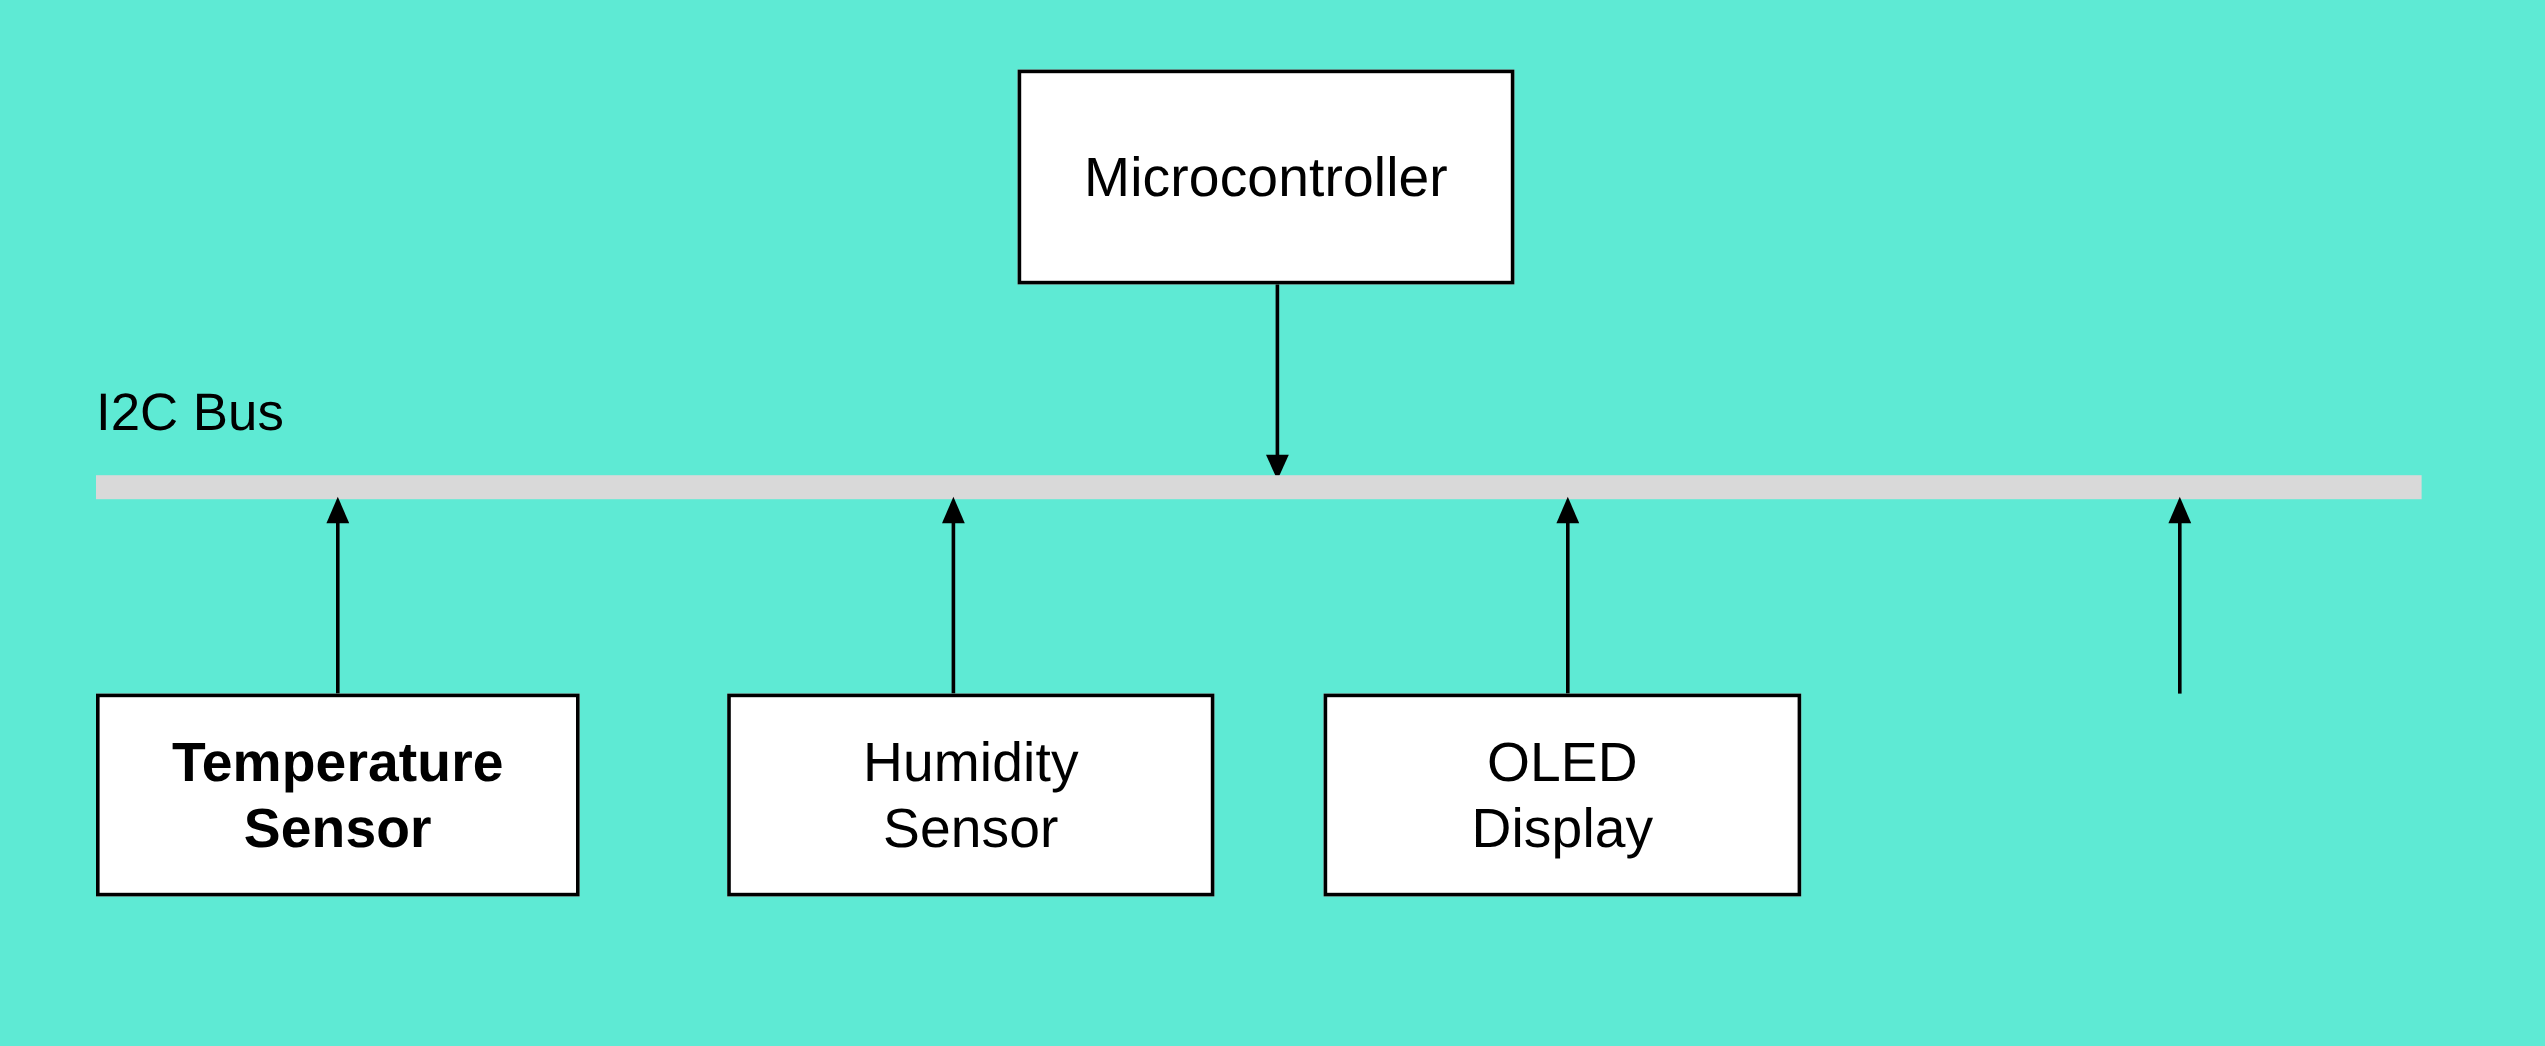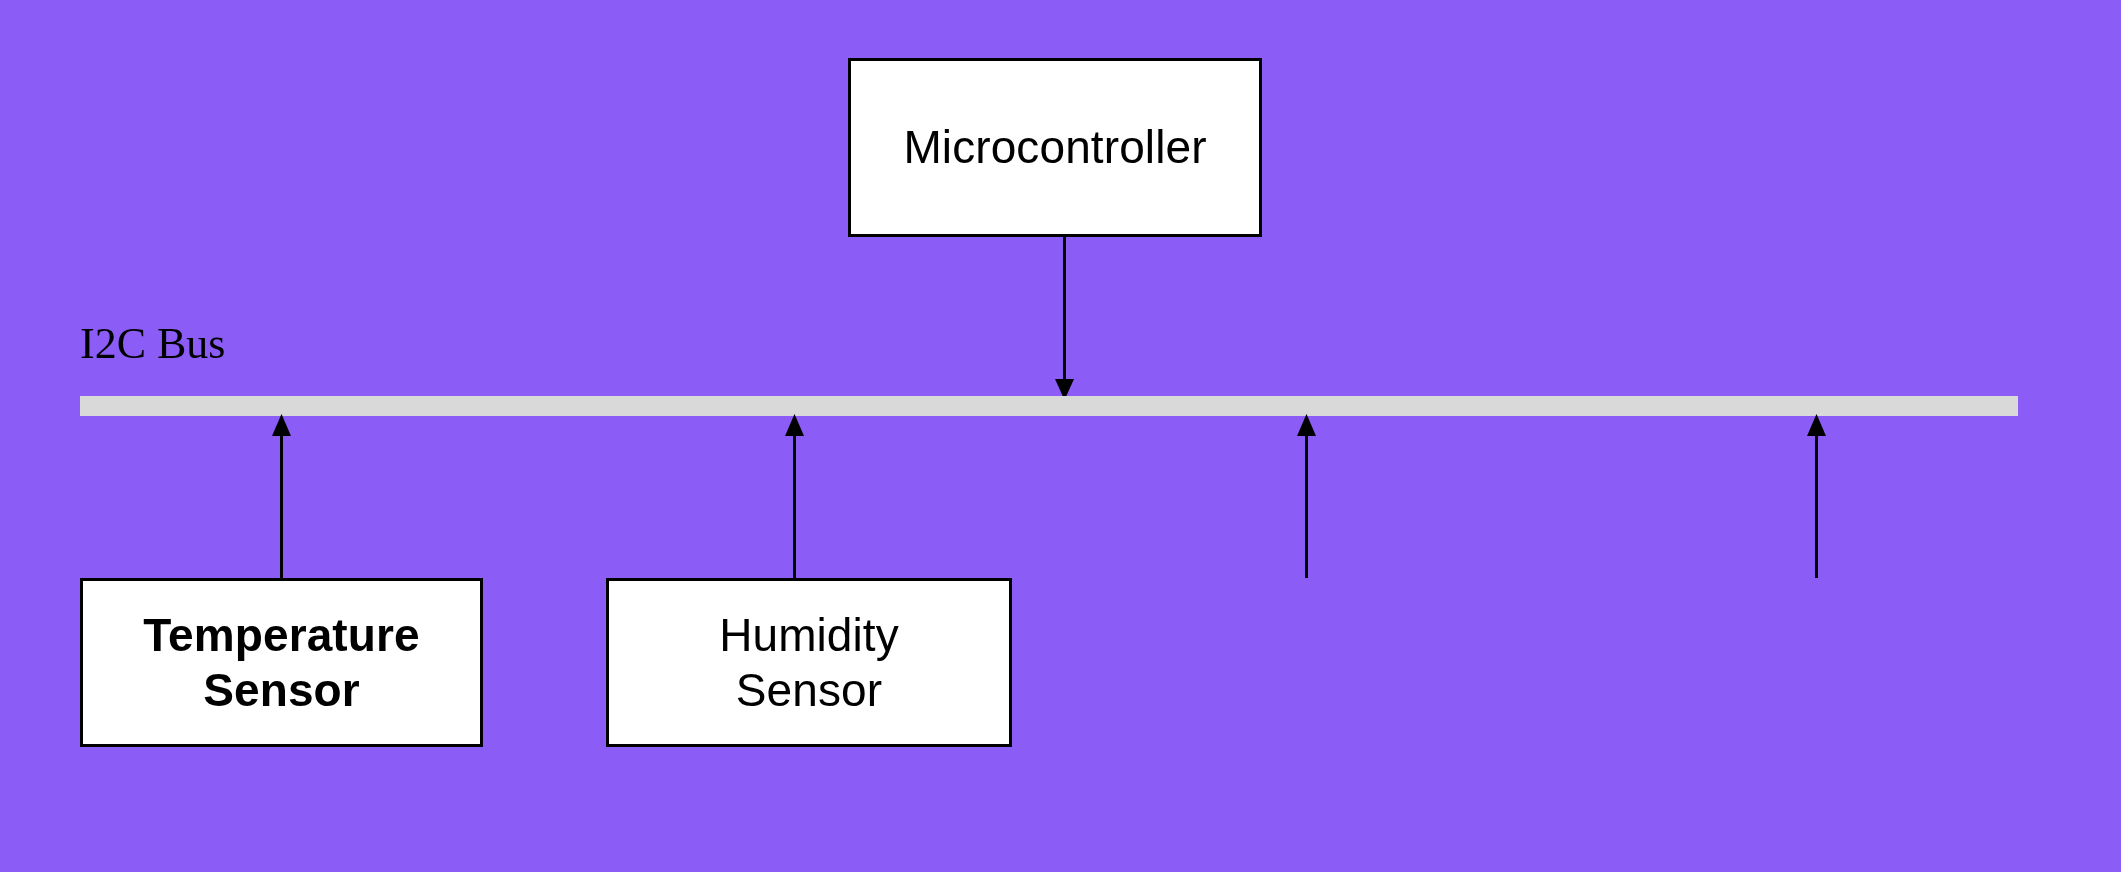--- a/index.html
+++ b/index.html
@@ -8,21 +8,21 @@
     background: #ffffff;
   }
   body {
     font-family: "Liberation Sans", sans-serif;
     -webkit-font-smoothing: antialiased;
   }
   #canvas {
     position: relative;
     width: 2121px;
     height: 872px;
-    background: #8b5cf6;
+    background: #5eead4;
     overflow: hidden;
   }
   .node-box {
     position: absolute;
     box-sizing: border-box;
     border: 3px solid #000000;
     background: #ffffff;
     display: flex;
     align-items: center;
     justify-content: center;
@@ -51,21 +51,20 @@
     background: #d9d9d9;
   }
   #bus-label {
     position: absolute;
     left: 80px;
     top: 322px;
     font-size: 44px;
     line-height: 1;
     color: #000000;
     white-space: nowrap;
-    font-family: Liberation Serif, serif;
   }
   .device-box {
     top: 578px;
     height: 169px;
   }
   #dev-0 { left: 80px;   width: 403px; font-weight: bold; }
   #dev-1 { left: 594px;  width: 406px; margin-left: 12px; }
   #dev-2 { left: 1103px; width: 398px; }
   #dev-3 { left: 1618px; width: 397px; }
 
@@ -137,15 +136,19 @@
   <div class="node-box device-box" id="dev-0">
     <span class="node-label">Temperature
 Sensor</span>
   </div>
 
   <div class="node-box device-box" id="dev-1">
     <span class="node-label">Humidity
 Sensor</span>
   </div>
 
+  <div class="node-box device-box" id="dev-2">
+    <span class="node-label">OLED
+Display</span>
+  </div>
 
 
 </div>
 
 </body></html>

